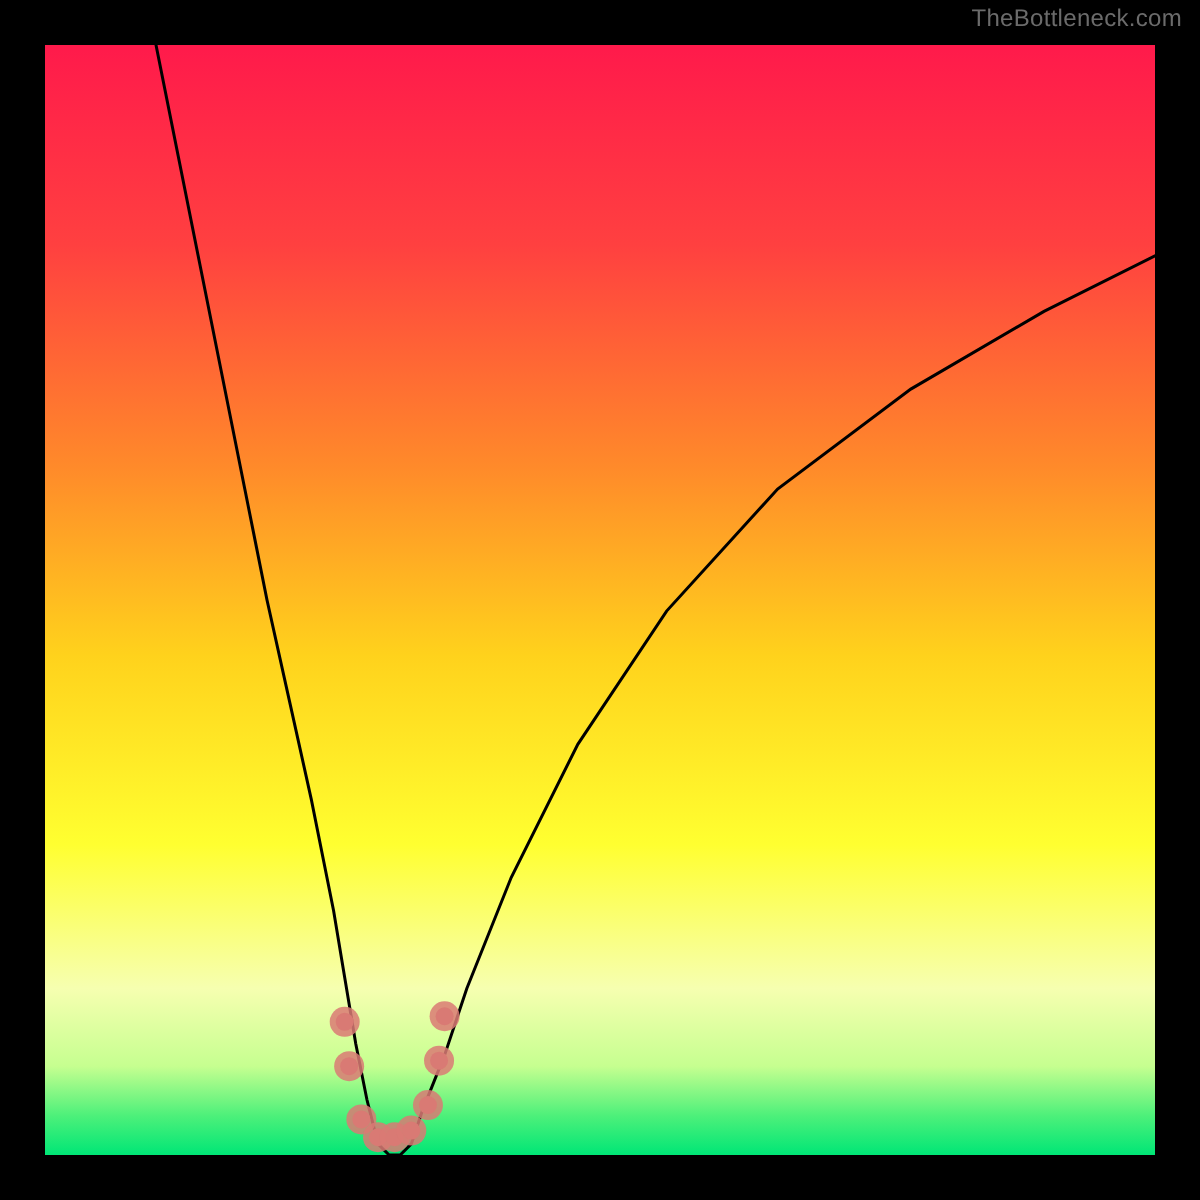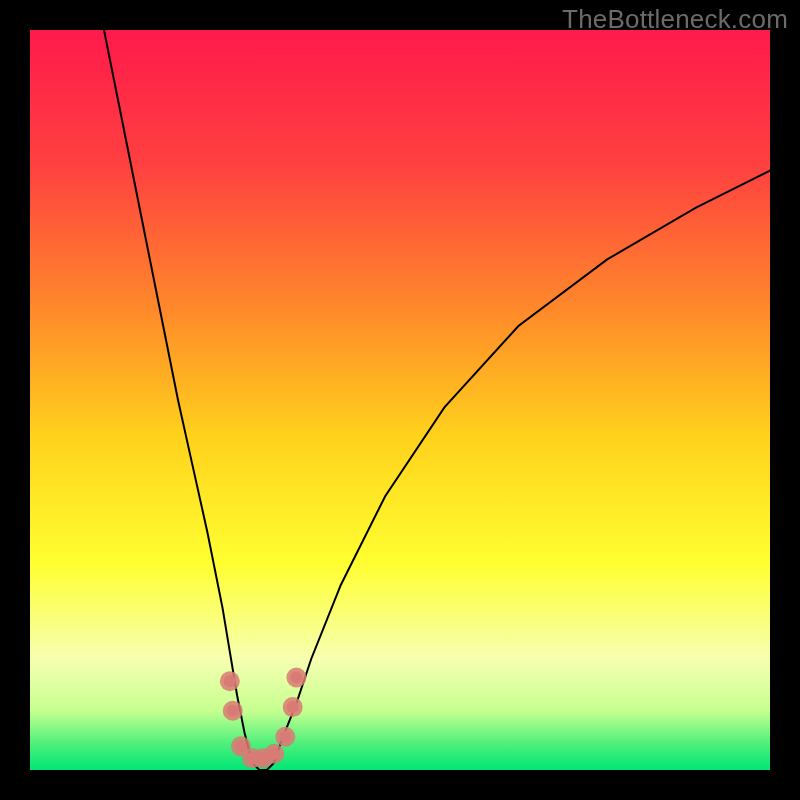--- a/index.html
+++ b/index.html
@@ -17,21 +17,21 @@
     left: 0;
     width: 800px;
     height: 800px;
     background: #000;
   }
   .watermark {
     position: absolute;
     top: 4px;
     right: 12px;
     color: #6b6b6b;
-    font-size: 26px;
+    font-size: 16px;
     font-weight: 500;
     z-index: 10;
     letter-spacing: 0.2px;
   }
   .plot {
     position: absolute;
     top: 30px;
     left: 30px;
     width: 740px;
     height: 740px;

